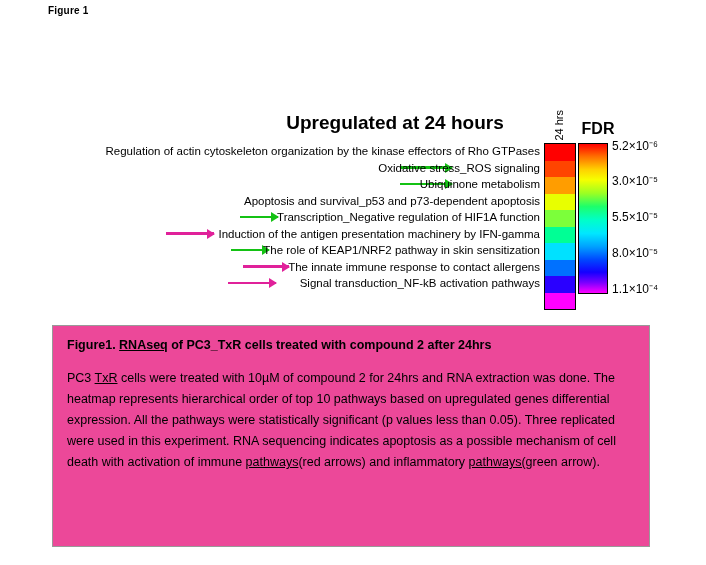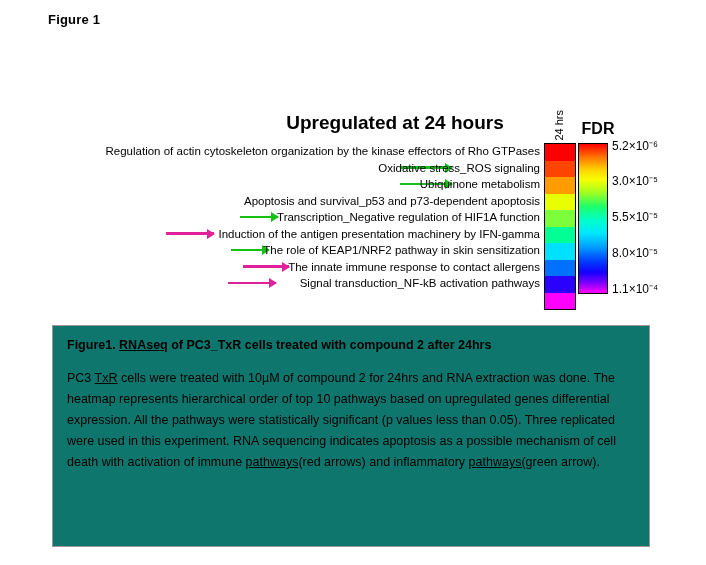--- a/index.html
+++ b/index.html
@@ -12,22 +12,22 @@
     background: #ffffff;
     font-family: "Liberation Sans", sans-serif;
     color: #000000;
     position: relative;
     overflow: hidden;
   }
 
   #figure-label {
     position: absolute;
     left: 48px;
-    top: 12px;
-    font-size: 13px;
+    top: 5px;
+    font-size: 10px;
     font-weight: bold;
     letter-spacing: 0.2px;
   }
 
   
   #chart {
     position: absolute;
     left: 0px;
     top: 95px;
     width: 706px;
@@ -164,21 +164,21 @@
 
   
   #caption-box {
     position: absolute;
     left: 52px;
     top: 325px;
     width: 598px;
     height: 222px;
     border: 1px solid #999999;
     box-sizing: border-box;
-    background: #0f766e;
+    background: #ec4899;
   }
   #caption-title {
     position: absolute;
     left: 14px;
     top: 12px;
     font-size: 12.5px;
     font-weight: bold;
     white-space: nowrap;
   }
   #caption-title .u { text-decoration: underline; }

